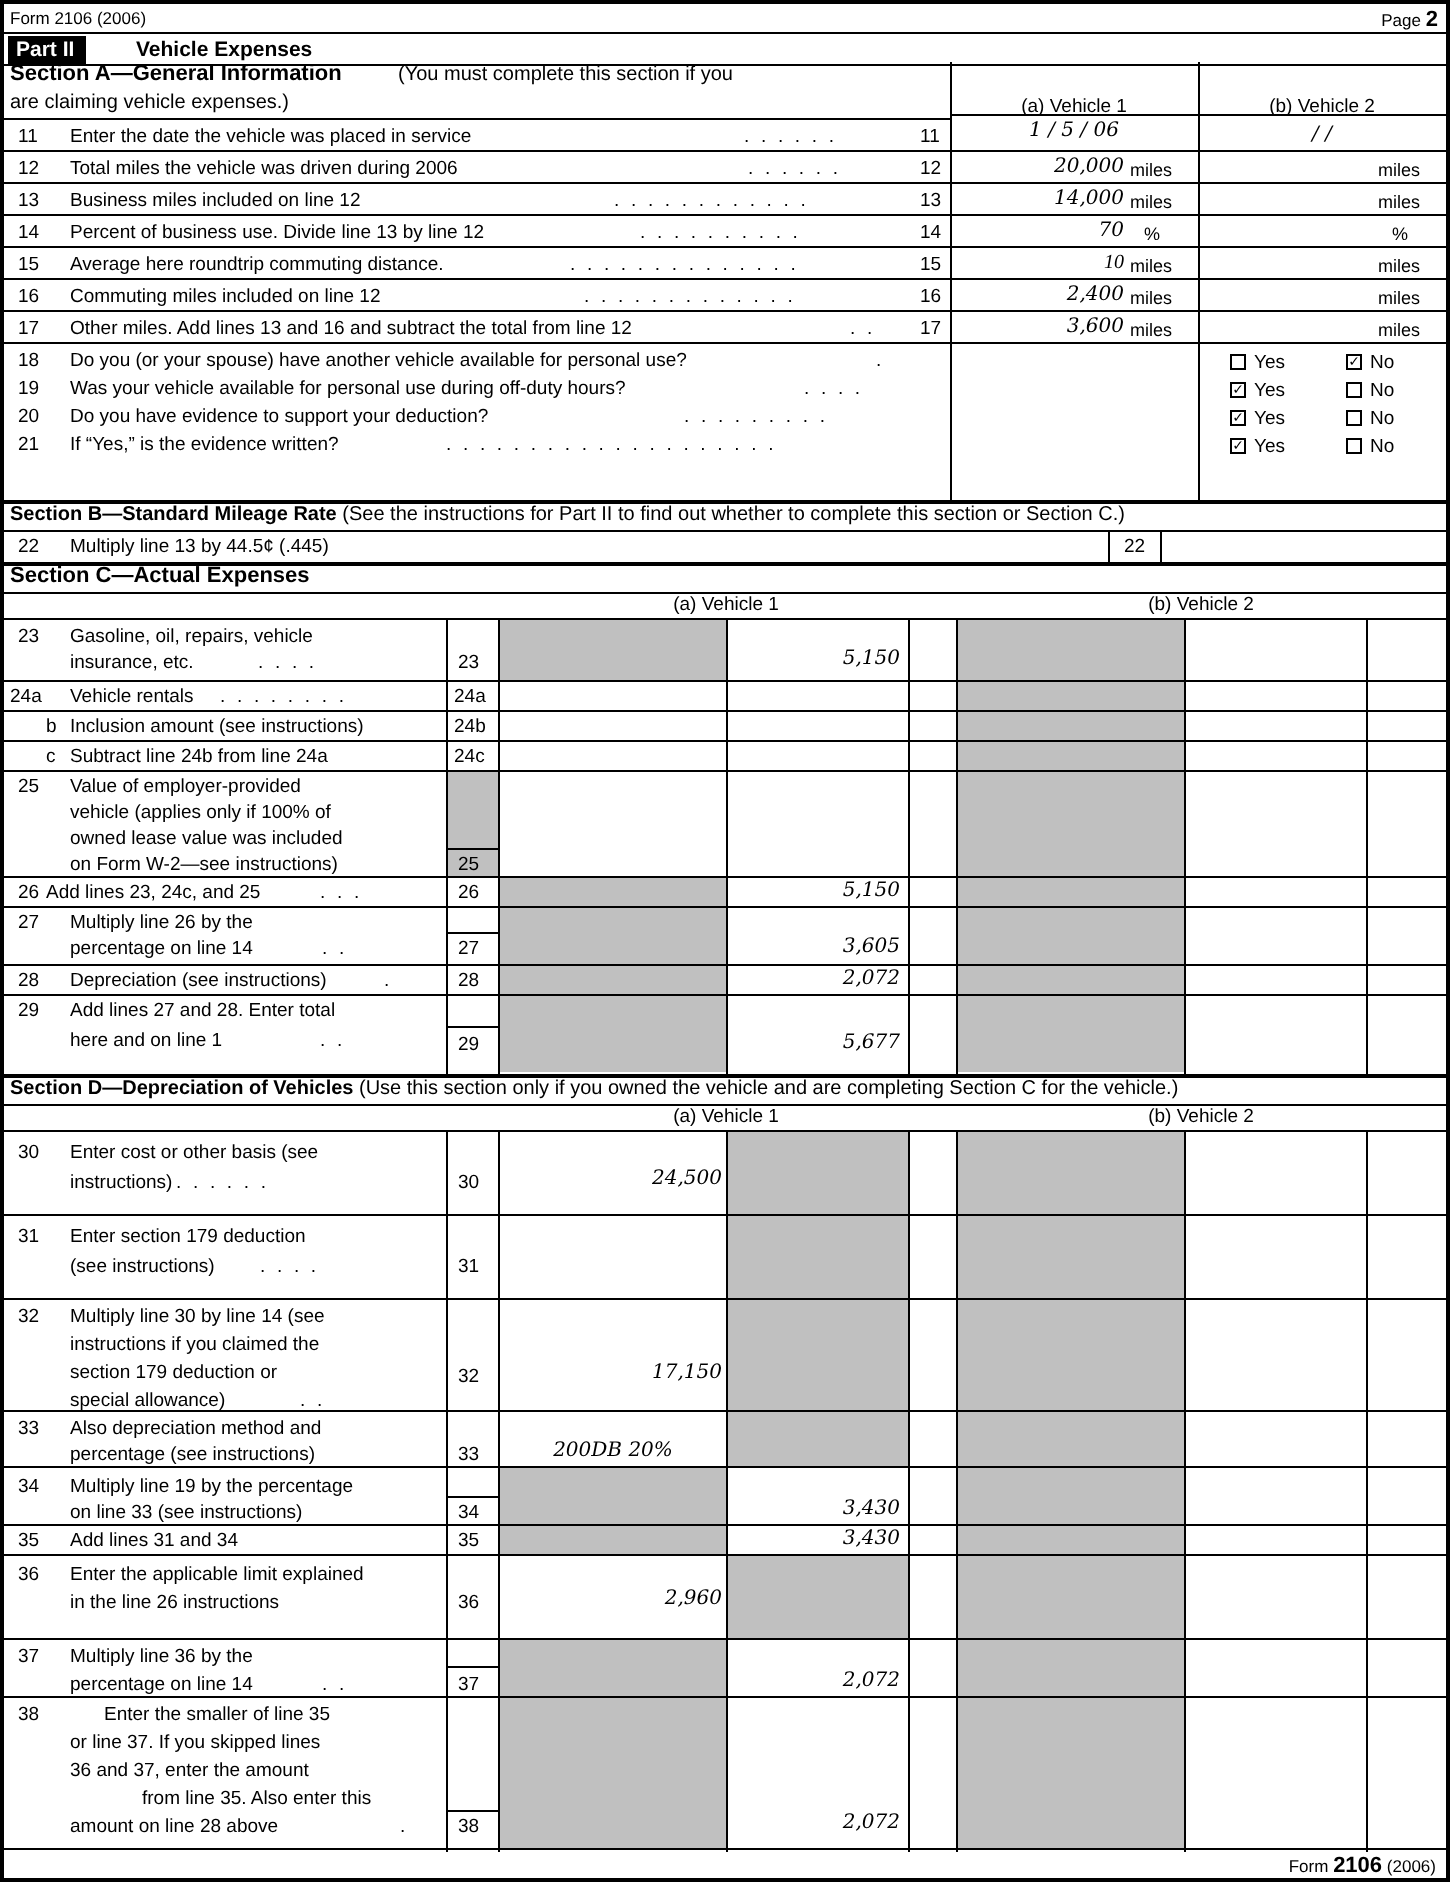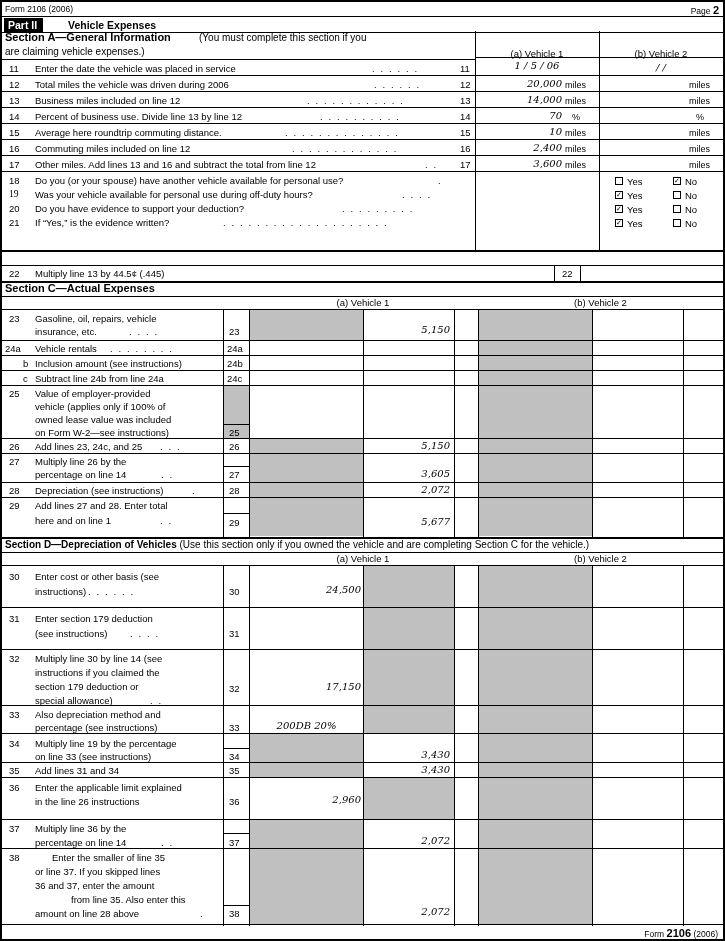--- a/index.html
+++ b/index.html
@@ -141,21 +141,21 @@
     <div class="val" style="left:473px;top:79px;width:87px;">70</div>
     <div class="unit" style="left:570px;top:81px;">%</div>
     <div class="val" style="left:597px;top:79px;width:87px;"></div>
     <div class="unit" style="left:694px;top:81px;">%</div>
     <div class="hline" style="left:0;top:92px;width:721px;"></div>
 
     <div class="lineno" style="left:7px;top:96px;">15</div>
     <div class="lbl" style="left:33px;top:96px;">Average here roundtrip commuting distance.</div>
     <div class="lbl dots" style="left:283px;top:96px;">. . . . . . . . . . . . . .</div>
     <div class="lineno" style="left:458px;top:96px;">15</div>
-    <div class="val" style="left:473px;top:95px;width:87px;">10</div>
+    <div class="val" style="left:473px;top:95px;width:87px;font-family:Liberation Serif, serif;">10</div>
     <div class="unit" style="left:563px;top:97px;">miles</div>
     <div class="val" style="left:597px;top:95px;width:87px;"></div>
     <div class="unit" style="left:687px;top:97px;">miles</div>
     <div class="hline" style="left:0;top:108px;width:721px;"></div>
 
     <div class="lineno" style="left:7px;top:112px;">16</div>
     <div class="lbl" style="left:33px;top:112px;">Commuting miles included on line 12</div>
     <div class="lbl dots" style="left:290px;top:112px;">. . . . . . . . . . . . .</div>
     <div class="lineno" style="left:458px;top:112px;">16</div>
     <div class="val" style="left:473px;top:111px;width:87px;">2,400</div>
@@ -175,21 +175,21 @@
     <div class="hline" style="left:0;top:140px;width:721px;"></div>
 
     <div class="lineno" style="left:7px;top:144px;">18</div>
     <div class="lbl" style="left:33px;top:144px;">Do you (or your spouse) have another vehicle available for personal use?</div>
     <div class="lbl dots" style="left:436px;top:144px;">.</div>
     <div class="cb" style="left:613px;top:146px;"></div>
     <div class="lbl" style="left:625px;top:145px;">Yes</div>
     <div class="cb chk" style="left:671px;top:146px;"></div>
     <div class="lbl" style="left:683px;top:145px;">No</div>
 
-    <div class="lineno" style="left:7px;top:158px;font-family:Liberation Serif, serif;">19</div>
+    <div class="lineno" style="left:7px;top:158px;">19</div>
     <div class="lbl" style="left:33px;top:158px;">Was your vehicle available for personal use during off-duty hours?</div>
     <div class="lbl dots" style="left:400px;top:158px;">. . . .</div>
     <div class="cb chk" style="left:613px;top:160px;"></div>
     <div class="lbl" style="left:625px;top:159px;">Yes</div>
     <div class="cb" style="left:671px;top:160px;"></div>
     <div class="lbl" style="left:683px;top:159px;">No</div>
 
     <div class="lineno" style="left:7px;top:172px;">20</div>
     <div class="lbl" style="left:33px;top:172px;">Do you have evidence to support your deduction?</div>
     <div class="lbl dots" style="left:340px;top:172px;">. . . . . . . . .</div>
@@ -202,20 +202,24 @@
     <div class="lbl" style="left:33px;top:186px;">If “Yes,” is the evidence written?</div>
     <div class="lbl dots" style="left:221px;top:186px;">. . . . . . . . . . . . . . . . . . . .</div>
     <div class="cb chk" style="left:613px;top:188px;"></div>
     <div class="lbl" style="left:625px;top:187px;">Yes</div>
     <div class="cb" style="left:671px;top:188px;"></div>
     <div class="lbl" style="left:683px;top:187px;">No</div>
   </div>
 
   <div style="position:absolute;left:0;top:248px;width:721px;height:31px;">
     <div class="hline" style="left:0;top:0;width:721px;height:1.5px;background:#000;"></div>
+    <div class="lbl" style="left:3px;top:2px;font-size:10px;">
+      <b>Section B—Standard Mileage Rate</b>
+      <span>(See the instructions for Part II to find out whether to complete this section or Section C.)</span>
+    </div>
     <div class="hline" style="left:0;top:15px;width:721px;"></div>
 
     <div class="lineno" style="left:7px;top:18px;">22</div>
     <div class="lbl" style="left:33px;top:18px;">Multiply line 13 by 44.5¢ (.445)</div>
     <div class="vline" style="left:552px;top:15px;height:16px;"></div>
     <div class="lineno" style="left:560px;top:18px;">22</div>
     <div class="vline" style="left:578px;top:15px;height:16px;"></div>
     <div class="val" style="left:580px;top:17px;width:135px;"></div>
   </div>
 
@@ -280,21 +284,21 @@
     <div class="lbl" style="left:33px;top:133px;">owned lease value was included</div>
     <div class="lbl" style="left:33px;top:146px;">on Form W-2—see instructions)</div>
     <div class="lineno" style="left:227px;top:146px;">25</div>
     <div class="hline" style="left:221px;top:143px;width:27px;"></div>
     <div class="val" style="left:248px;top:145px;width:111px;"></div>
     <div class="val" style="left:477px;top:145px;width:111px;"></div>
     <div class="hline" style="left:0;top:157px;width:721px;"></div>
 
     <div class="shade" style="left:477px;top:158px;width:113px;height:14px;"></div>
     <div class="lineno" style="left:7px;top:160px;">26</div>
-    <div class="lbl" style="left:33px;top:160px;">Add lines 23, 24c, and 25</div>
+    <div class="lbl" style="left:21px;top:160px;">Add lines 23, 24c, and 25</div>
     <div class="lbl dots" style="left:158px;top:160px;">. . .</div>
     <div class="lineno" style="left:227px;top:160px;">26</div>
     <div class="val" style="left:362px;top:159px;width:86px;">5,150</div>
     <div class="val" style="left:591px;top:159px;width:86px;"></div>
     <div class="shade" style="left:248px;top:158px;width:113px;height:14px;"></div>
     <div class="hline" style="left:0;top:172px;width:721px;"></div>
 
     <div class="shade" style="left:248px;top:173px;width:113px;height:28px;"></div>
     <div class="shade" style="left:477px;top:173px;width:113px;height:28px;"></div>
     <div class="lineno" style="left:7px;top:175px;">27</div>

